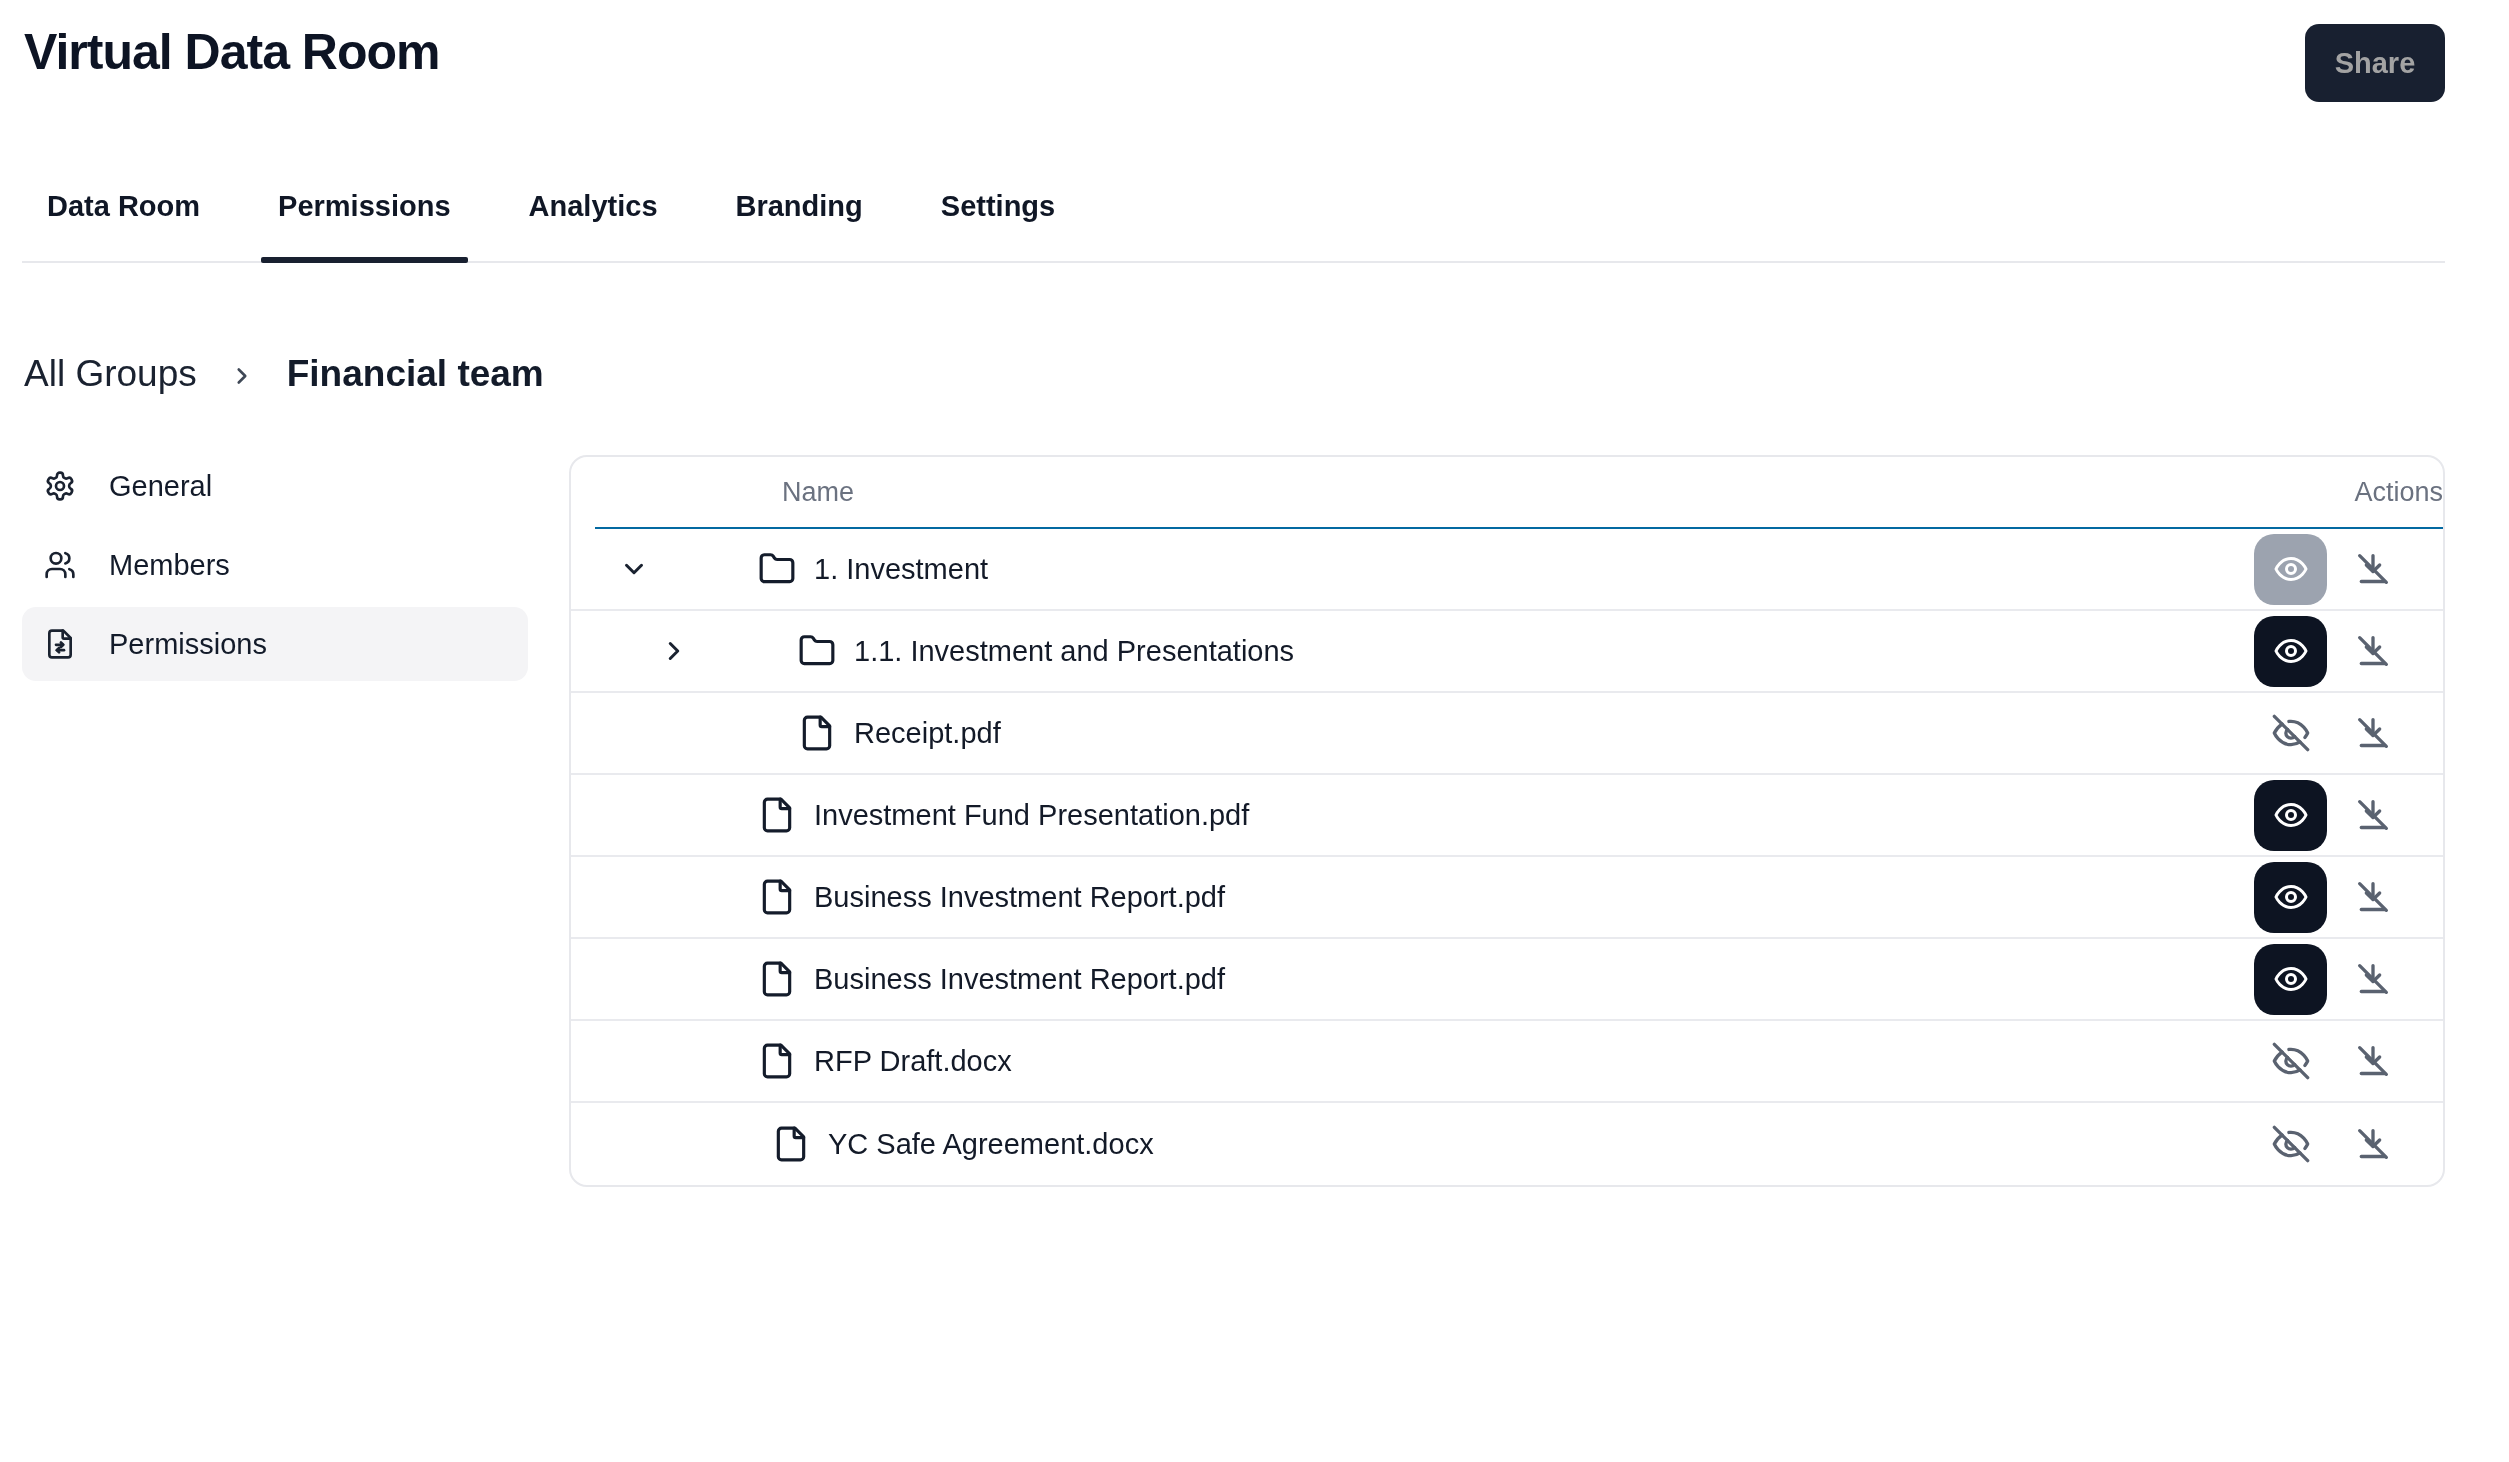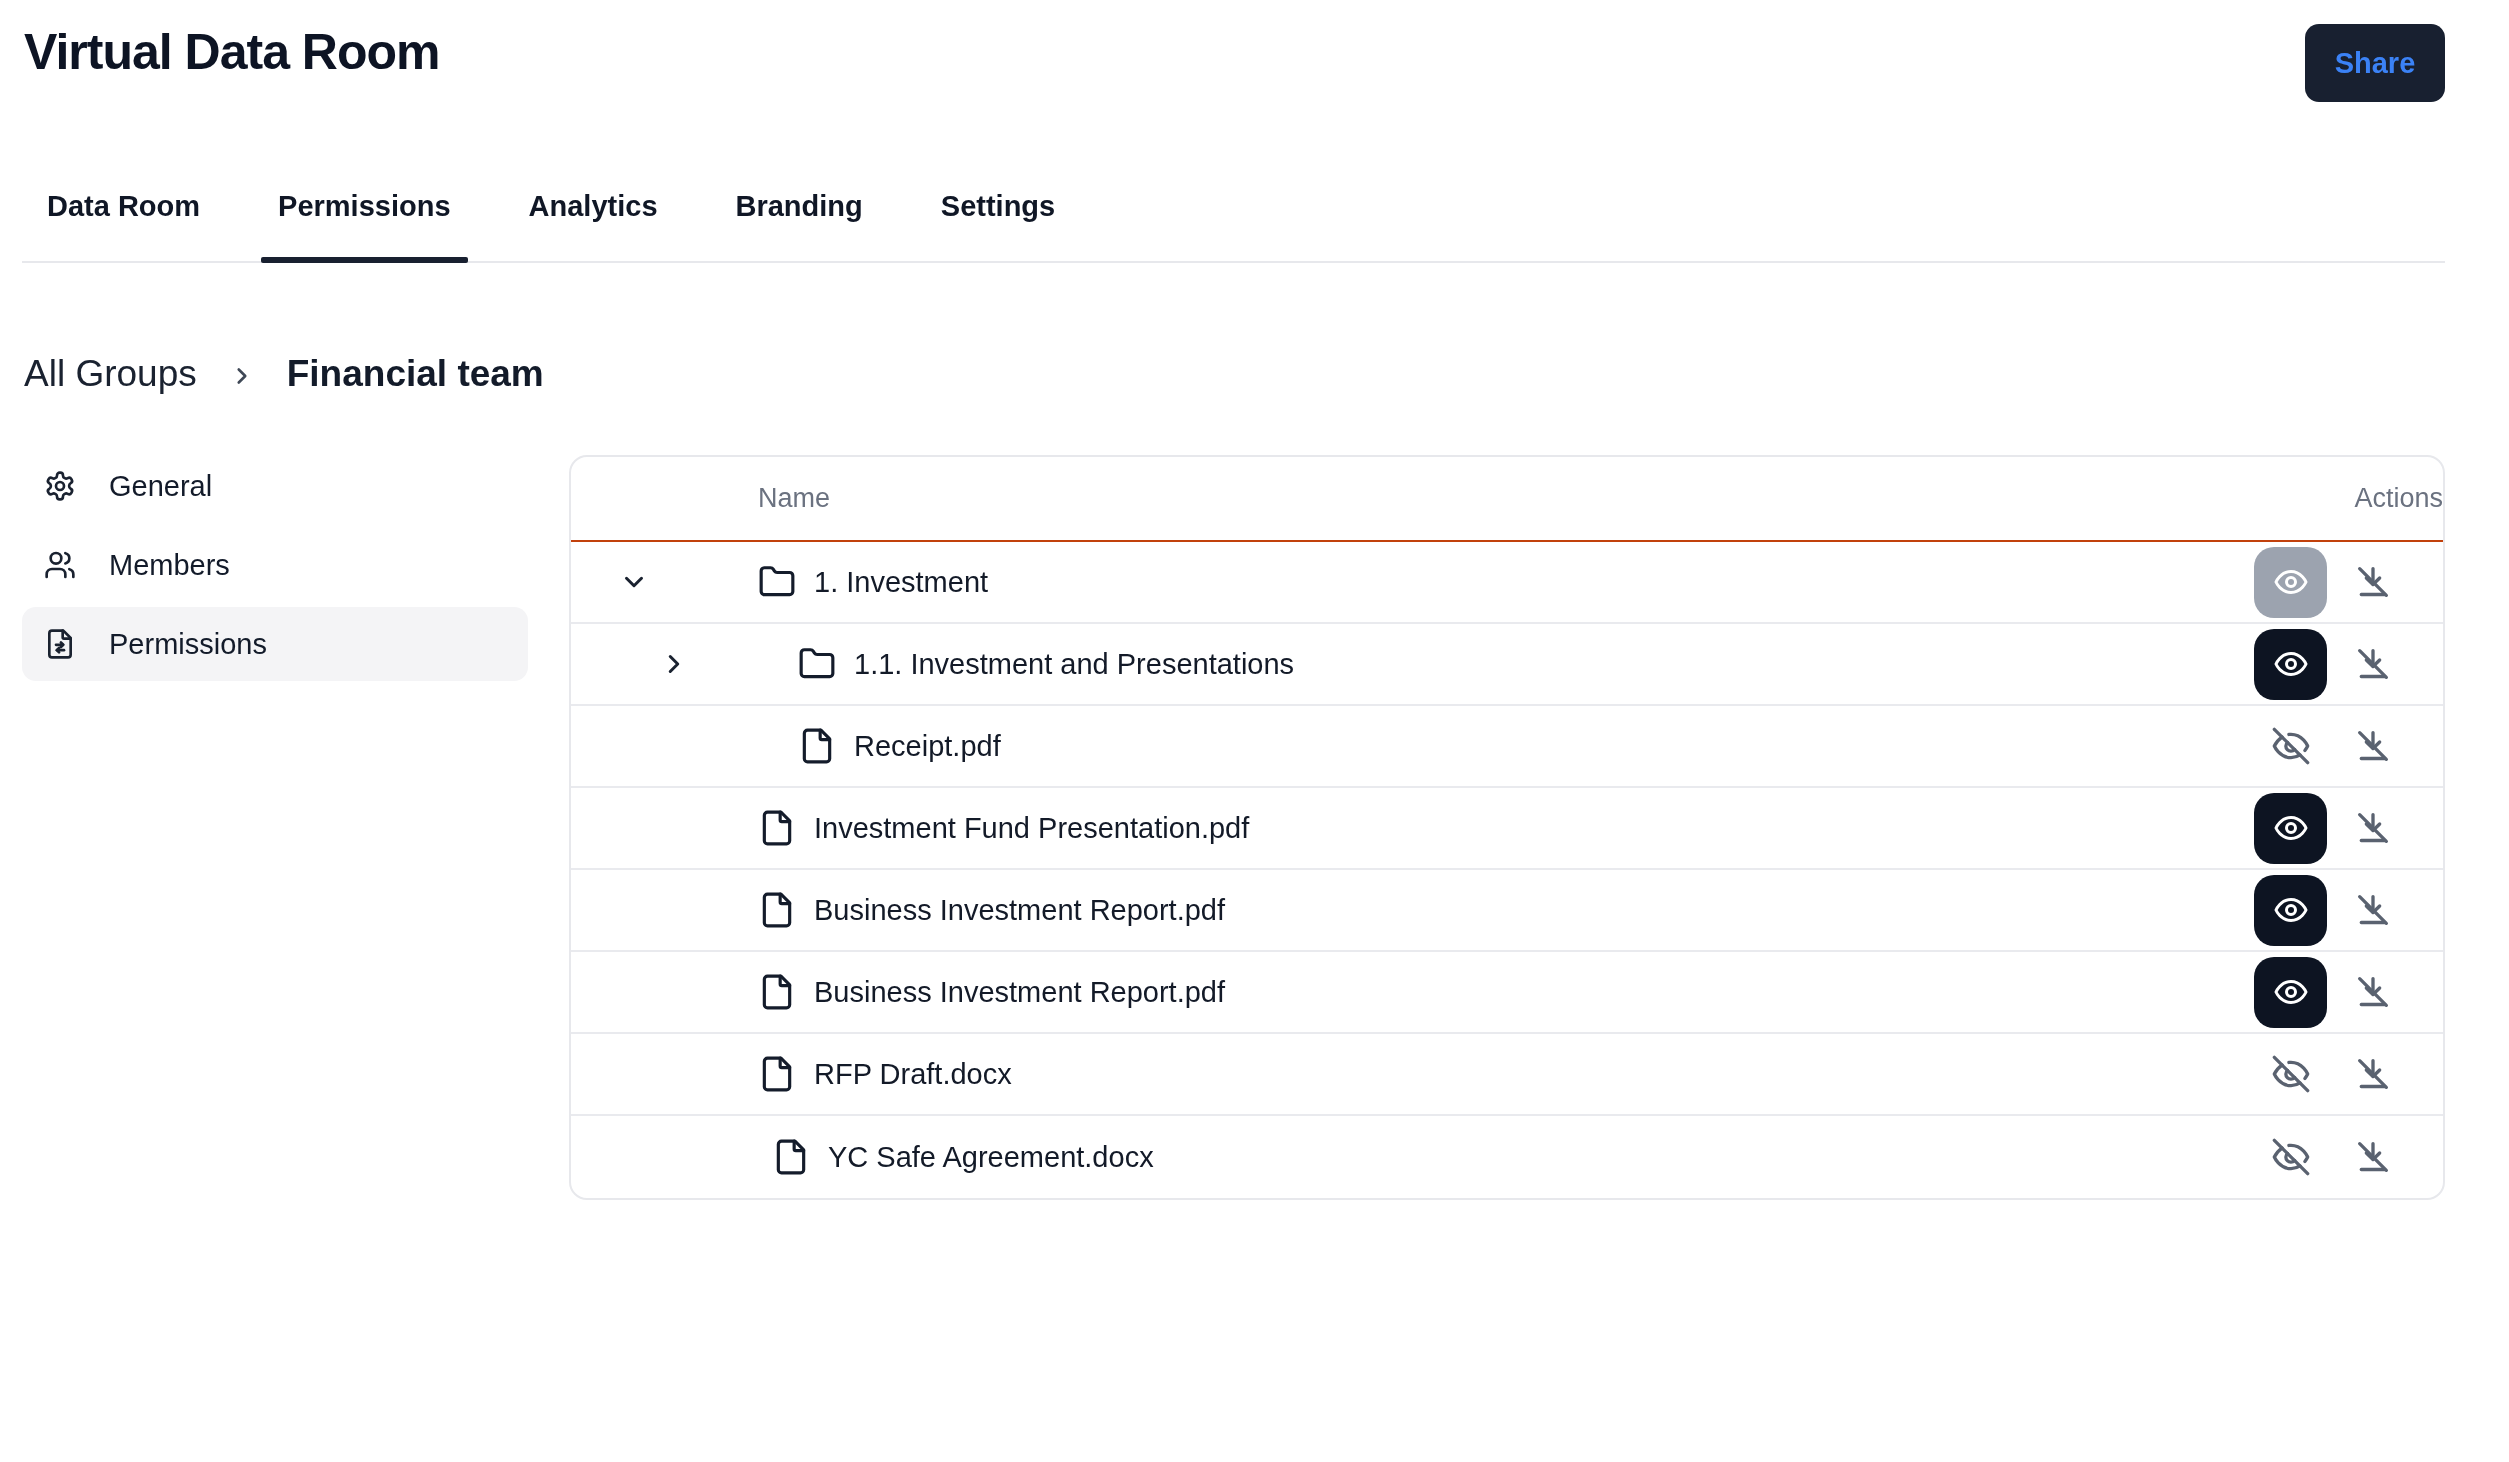--- a/index.html
+++ b/index.html
@@ -9,21 +9,21 @@
     font-family:"Liberation Sans", sans-serif;
     color:#111827; overflow:hidden;
   }
   svg { display:block; }
 
   
   .topbar { display:flex; justify-content:space-between; align-items:flex-start; padding:24px 64px 0 24px; }
   .page-title { margin:2px 0 0 0; font-size:50px; font-weight:800; letter-spacing:-1px; color:#0d1424; line-height:1.05; }
   .share-btn {
     width:140px; height:78px; border:none; border-radius:14px;
-    background:#182030; color:#3b82f6; font-family:inherit;
+    background:#182030; color:#a3a3a3; font-family:inherit;
     font-size:29px; font-weight:700; cursor:pointer;
   }
 
   
   .tabs {
     display:flex; gap:44px; align-items:flex-end;
     margin:88px 64px 0 22px; padding-left:8px;
     border-bottom:2px solid #e7e8ec;
   }
   .tab { position:relative; padding:0 17px 38px 17px; font-size:29px; font-weight:600; color:#101726; cursor:pointer; }
@@ -45,21 +45,21 @@
   .side-item {
     display:flex; align-items:center; gap:33px;
     height:74px; padding-left:22px; margin-bottom:5px;
     border-radius:14px; font-size:29px; font-weight:500; color:#131b2a; cursor:pointer;
   }
   .side-item.active { background:#f4f4f6; }
   .side-item svg { width:32px; height:32px; stroke:#1a2230; }
 
   
   .card { flex:1; border:2px solid #e7e8ec; border-radius:18px; background:#fff; overflow:hidden; }
-  .thead { display:flex; align-items:center; height:85px; border-bottom:2px solid #c2410c; color:#6b7280; font-size:27px; font-weight:500; }
+  .thead { display:flex; align-items:center; height:72px; border-bottom:2px solid #0369a1; color:#6b7280; font-size:27px; font-weight:500;margin-left:24px; }
   .th-name { padding-left:187px; }
   .th-actions { margin-left:auto; }
 
   .trow { display:flex; align-items:center; height:82px; border-bottom:2px solid #e9eaee; }
   .trow:last-child { border-bottom:none;padding-left:14px; }
 
   .name-cell { display:flex; align-items:center; flex:1; min-width:0; padding-left:48px; }
   .indent { flex-shrink:0; }
   .toggle { width:139px; flex-shrink:0; display:flex; align-items:center; }
   .toggle svg { width:30px; height:30px; stroke:#1a2230; cursor:pointer; }

